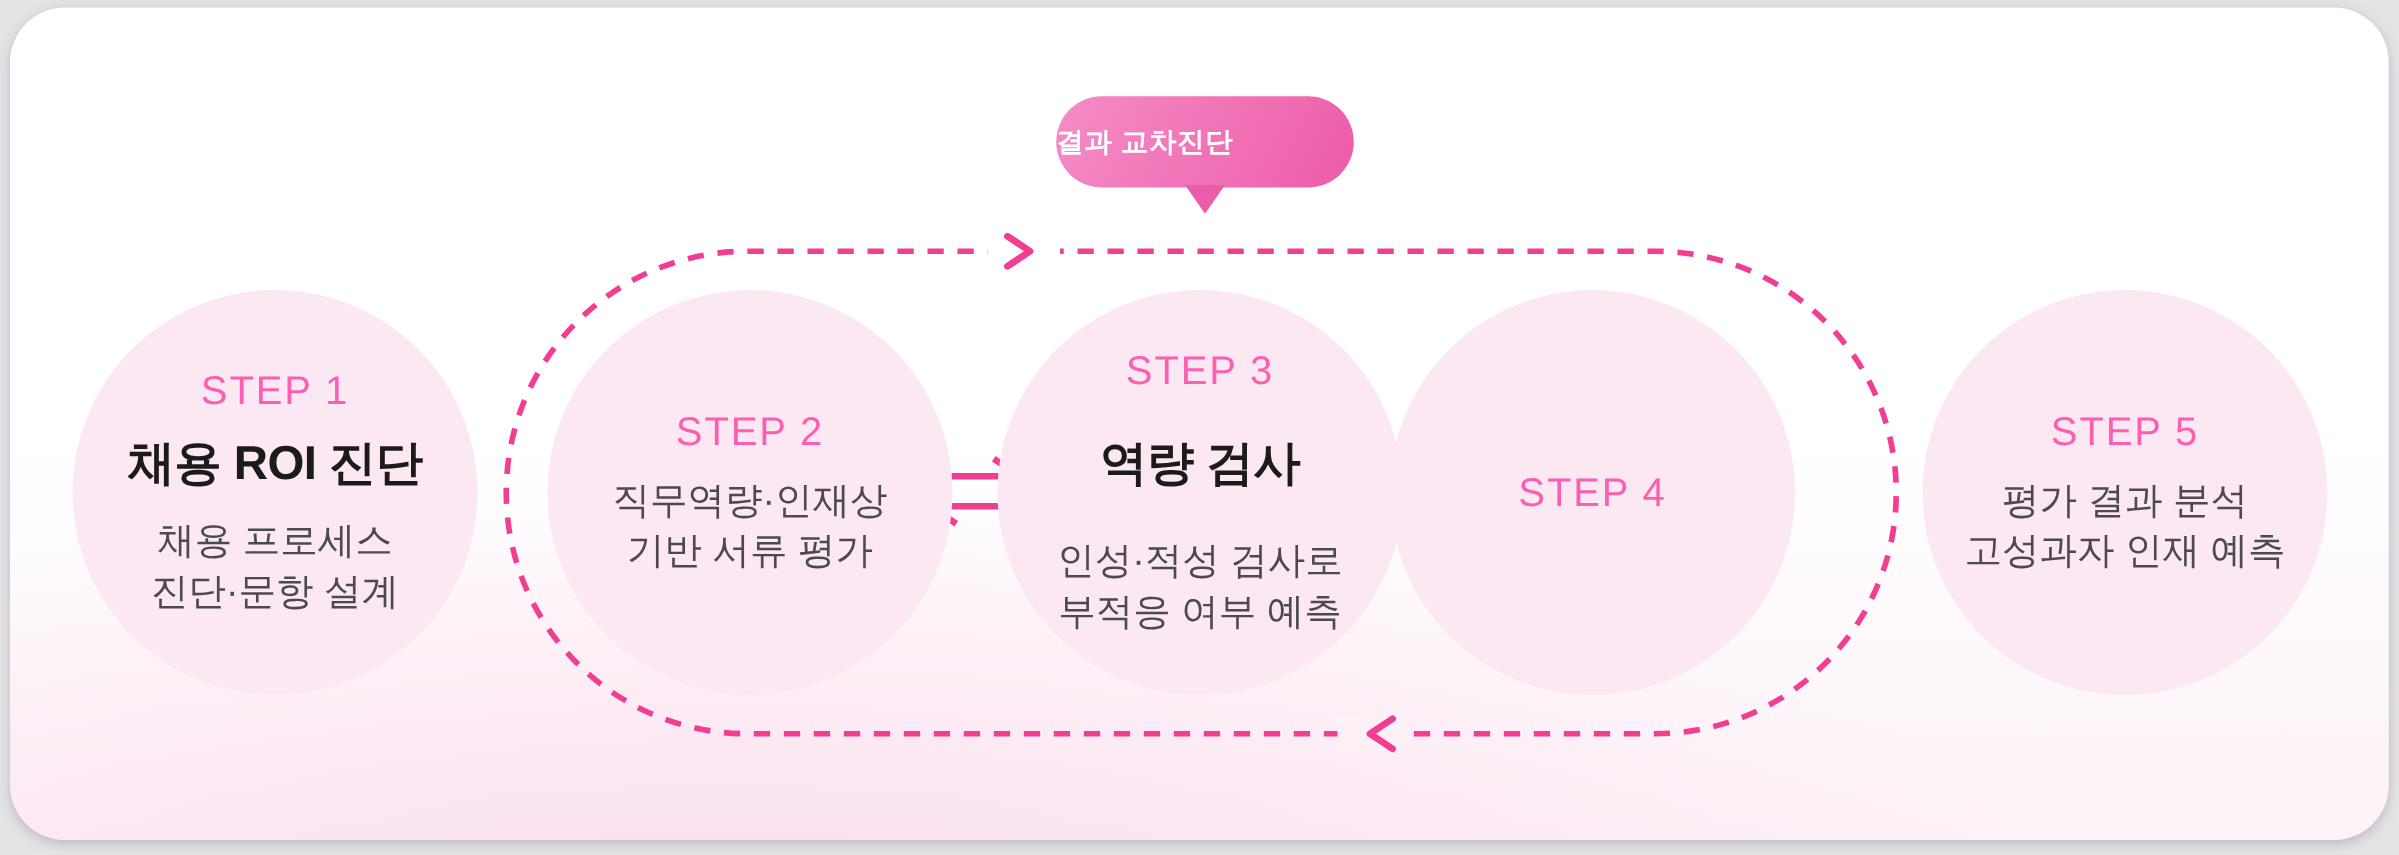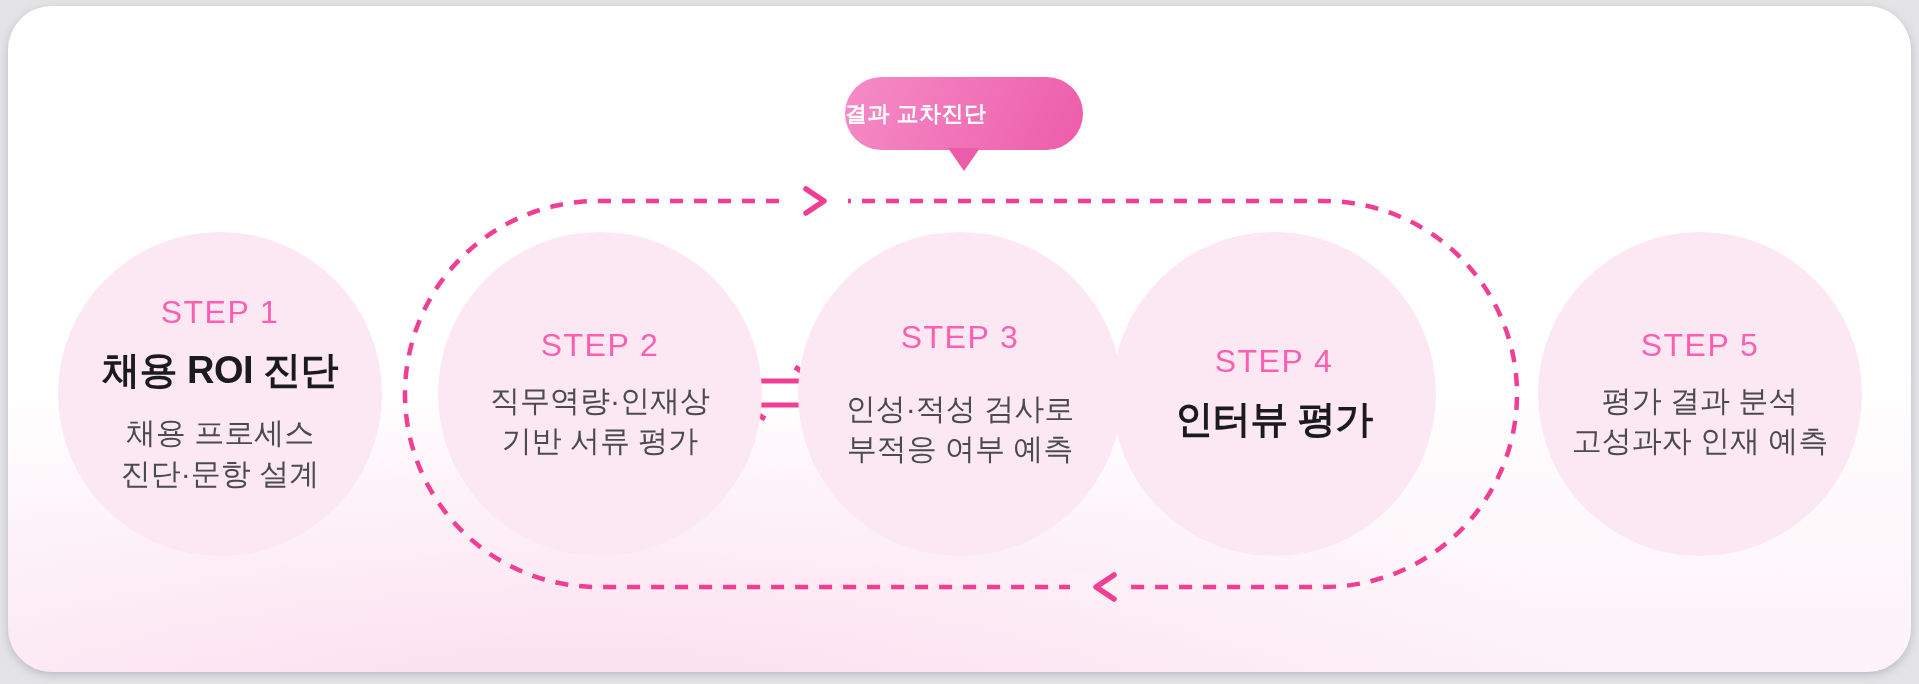--- a/index.html
+++ b/index.html
@@ -164,27 +164,27 @@
   </div>
 
   <div class="circle c2">
     <div class="step">STEP 2</div>
     <div class="desc">직무역량·인재상
 기반 서류 평가</div>
   </div>
 
   <div class="circle c3">
     <div class="step">STEP 3</div>
+    <div class="title">역량 검사</div>
     <div class="desc">인성·적성 검사로
 부적응 여부 예측</div>
   </div>
 
   <div class="circle c4">
     <div class="step">STEP 4</div>
-    <div class="title">인터뷰 평가</div>
   </div>
 
   <div class="circle c5">
     <div class="step">STEP 5</div>
     <div class="desc">평가 결과 분석
 고성과자 인재 예측</div>
   </div>
 </div>
 
 </body></html>

